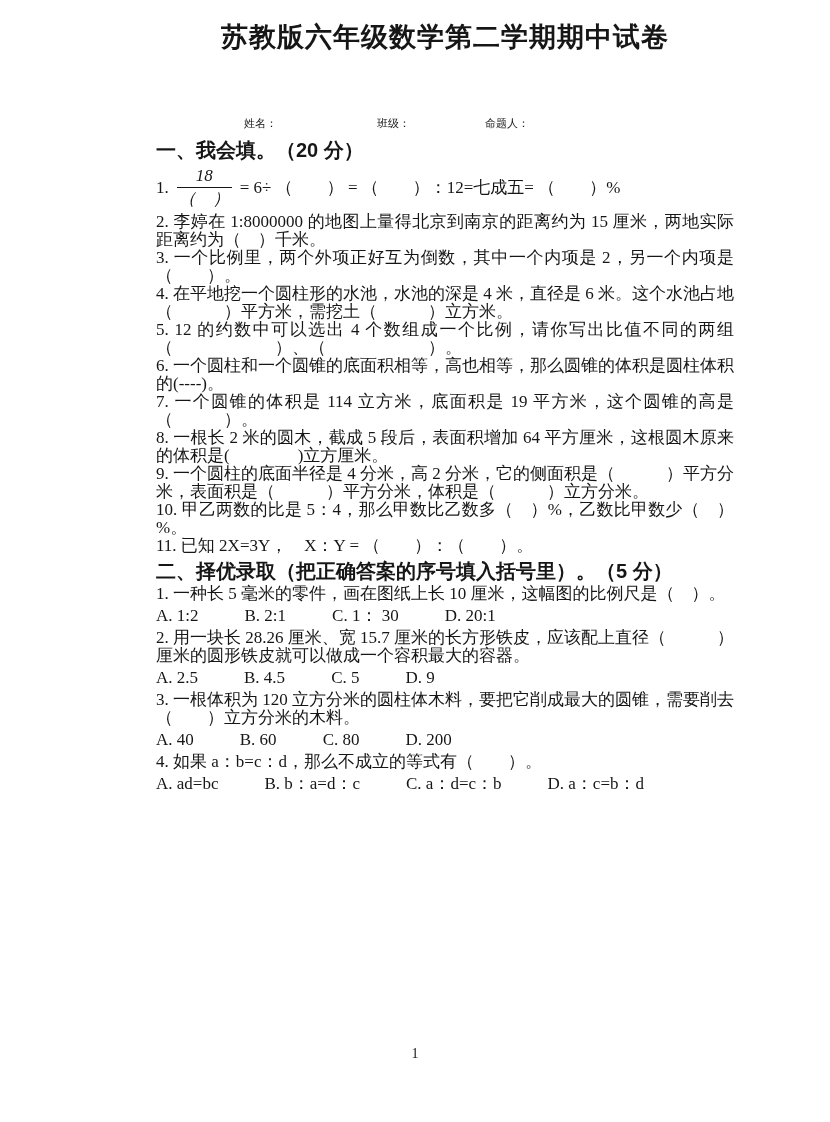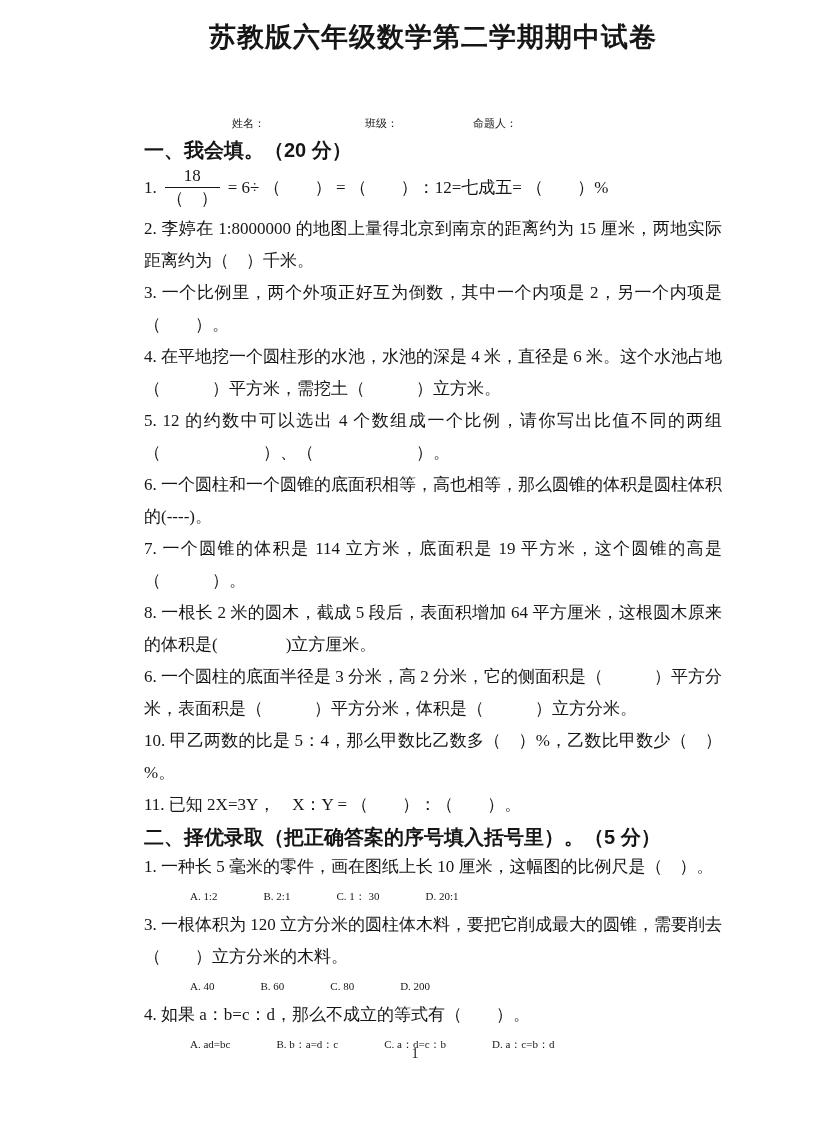--- a/index.html
+++ b/index.html
@@ -8,21 +8,21 @@
   }
   body {
     width: 830px; height: 1122px;
     position: relative;
     overflow: hidden;
     color: #161616;
     font-family: "Liberation Serif", "DejaVu Serif", serif;
   }
   .paper {
     position: absolute;
-    left: 144px; top: 20px;
+    left: 156px; top: 20px;
     width: 578px;
   }
   .title {
     font-family: "Liberation Sans", "DejaVu Sans", sans-serif;
     font-weight: bold;
     font-size: 27px;
     line-height: 34px;
     text-align: center;
     margin: 0;
     letter-spacing: 1px;
@@ -50,38 +50,38 @@
     font-size: 17px;
     margin: 3px 0 3px 0;
   }
   .q1-number { margin-right: 8px; }
   .frac {
     display: inline-flex;
     flex-direction: column;
     align-items: center;
     margin-right: 8px;
     line-height: 22px;
+    font-style: italic;
   }
   .frac-top { padding: 0 14px; }
   .frac-bottom {
     border-top: 1.5px solid #161616;
     padding: 0 2px;
   }
   .q {
     font-size: 17px;
-    line-height: 32px;
+    line-height: 18px;
     margin: 0;
     text-align: justify;
   }
   .q-block { margin: 0; }
   .options {
-    font-size: 11px;
+    font-size: 17px;
     line-height: 26px;
     display: flex;
-    margin-left: 46px;
   }
   .opt { margin-right: 46px; white-space: nowrap; }
   .options-wide .opt { margin-right: 128px; }
   .gap-above { margin-top: 5px; }
   .page-num {
     position: absolute;
     top: 1046px;
     left: 0;
     width: 830px;
     text-align: center;
@@ -112,36 +112,45 @@
     <span>= 6÷ （　　） = （　　）：12=七成五= （　　）%</span>
   </div>
 
   <p class="q">2. 李婷在 1:8000000 的地图上量得北京到南京的距离约为 15 厘米，两地实际距离约为（　）千米。</p>
   <p class="q">3. 一个比例里，两个外项正好互为倒数，其中一个内项是 2，另一个内项是（　　）。</p>
   <p class="q">4. 在平地挖一个圆柱形的水池，水池的深是 4 米，直径是 6 米。这个水池占地（　　　）平方米，需挖土（　　　）立方米。</p>
   <p class="q">5. 12 的约数中可以选出 4 个数组成一个比例，请你写出比值不同的两组 （　　　　　　）、（　　　　　　）。</p>
   <p class="q">6. 一个圆柱和一个圆锥的底面积相等，高也相等，那么圆锥的体积是圆柱体积的(----)。</p>
   <p class="q">7. 一个圆锥的体积是 114 立方米，底面积是 19 平方米，这个圆锥的高是（　　　）。</p>
   <p class="q">8. 一根长 2 米的圆木，截成 5 段后，表面积增加 64 平方厘米，这根圆木原来的体积是(　　　　)立方厘米。</p>
-  <p class="q">6. 一个圆柱的底面半径是 3 分米，高 2 分米，它的侧面积是（　　　）平方分米，表面积是（　　　）平方分米，体积是（　　　）立方分米。</p>
+  <p class="q">9. 一个圆柱的底面半径是 4 分米，高 2 分米，它的侧面积是（　　　）平方分米，表面积是（　　　）平方分米，体积是（　　　）立方分米。</p>
   <p class="q">10. 甲乙两数的比是 5：4，那么甲数比乙数多（　）%，乙数比甲数少（　）%。</p>
   <p class="q">11. 已知 2X=3Y，　X：Y = （　　）：（　　）。</p>
 
   <h2 class="sec-heading">二、择优录取（把正确答案的序号填入括号里）。（5 分）</h2>
 
   <div class="q-block">
     <p class="q">1. 一种长 5 毫米的零件，画在图纸上长 10 厘米，这幅图的比例尺是（　）。</p>
     <div class="options">
       <span class="opt">A. 1:2</span>
       <span class="opt">B. 2:1</span>
       <span class="opt">C. 1： 30</span>
       <span class="opt">D. 20:1</span>
     </div>
   </div>
 
+  <div class="q-block">
+    <p class="q">2. 用一块长 28.26 厘米、宽 15.7 厘米的长方形铁皮，应该配上直径（　　　）厘米的圆形铁皮就可以做成一个容积最大的容器。</p>
+    <div class="options">
+      <span class="opt">A. 2.5</span>
+      <span class="opt">B. 4.5</span>
+      <span class="opt">C. 5</span>
+      <span class="opt">D. 9</span>
+    </div>
+  </div>
 
   <div class="q-block">
     <p class="q">3. 一根体积为 120 立方分米的圆柱体木料，要把它削成最大的圆锥，需要削去（　　）立方分米的木料。</p>
     <div class="options">
       <span class="opt">A. 40</span>
       <span class="opt">B. 60</span>
       <span class="opt">C. 80</span>
       <span class="opt">D. 200</span>
     </div>
   </div>

